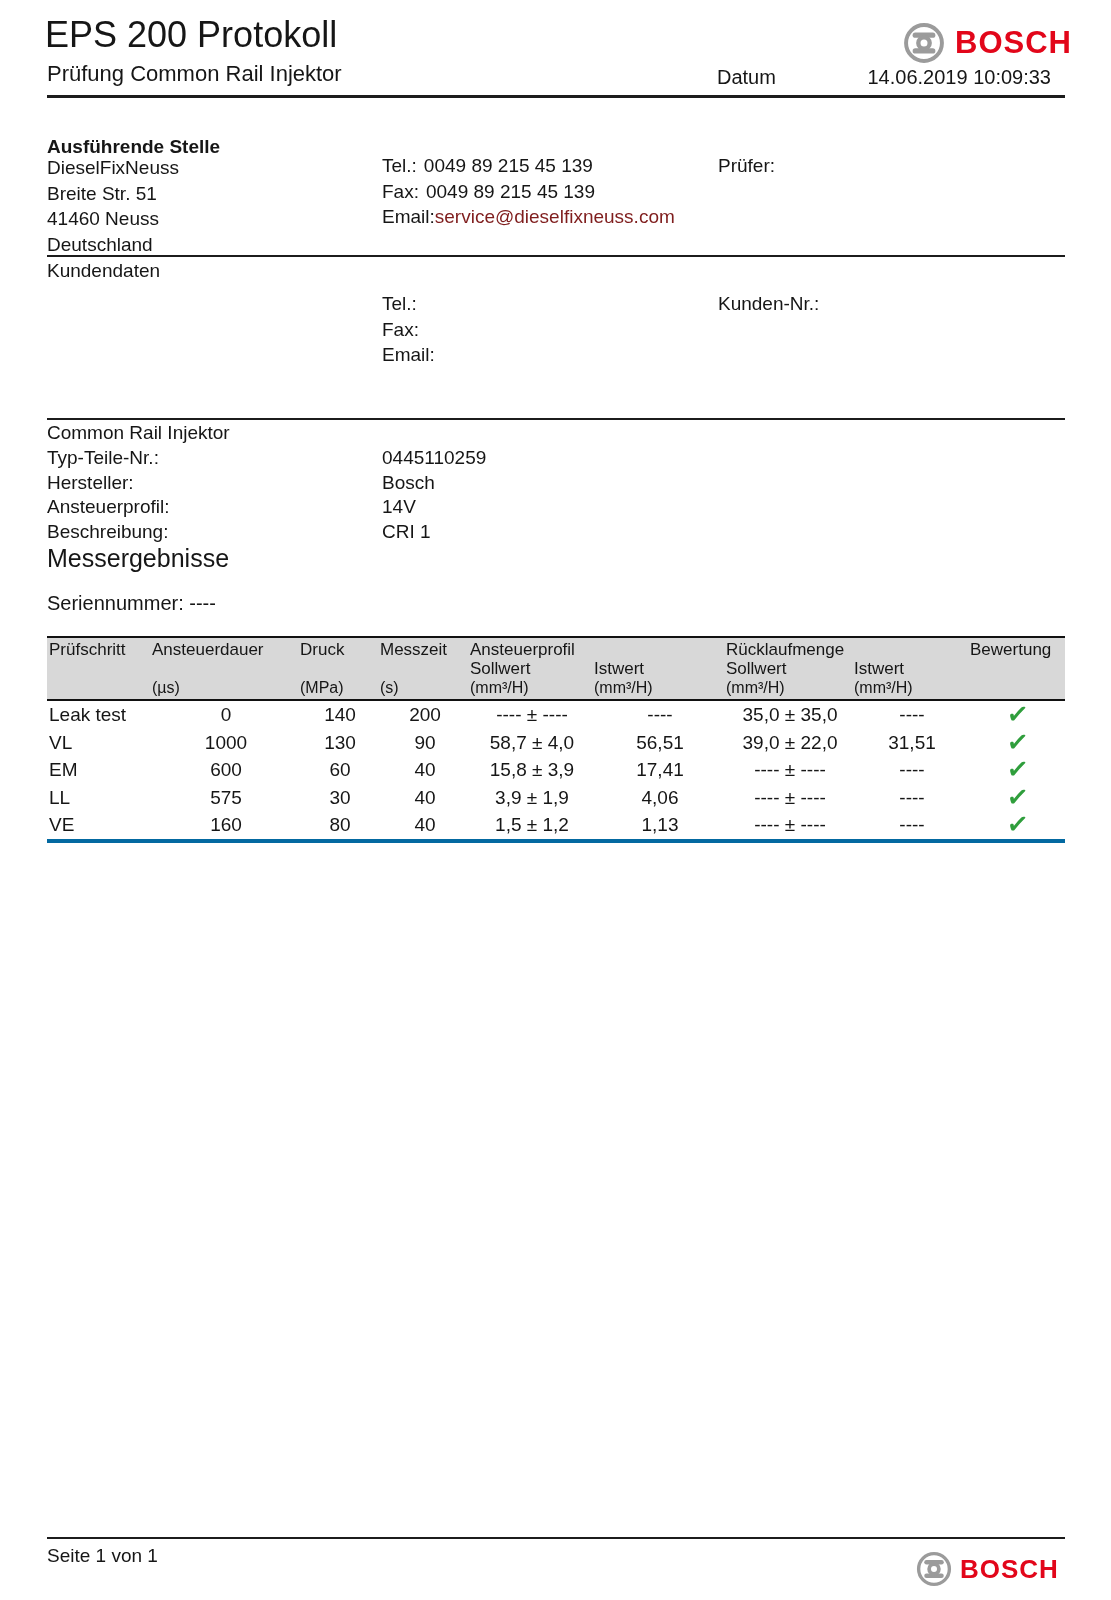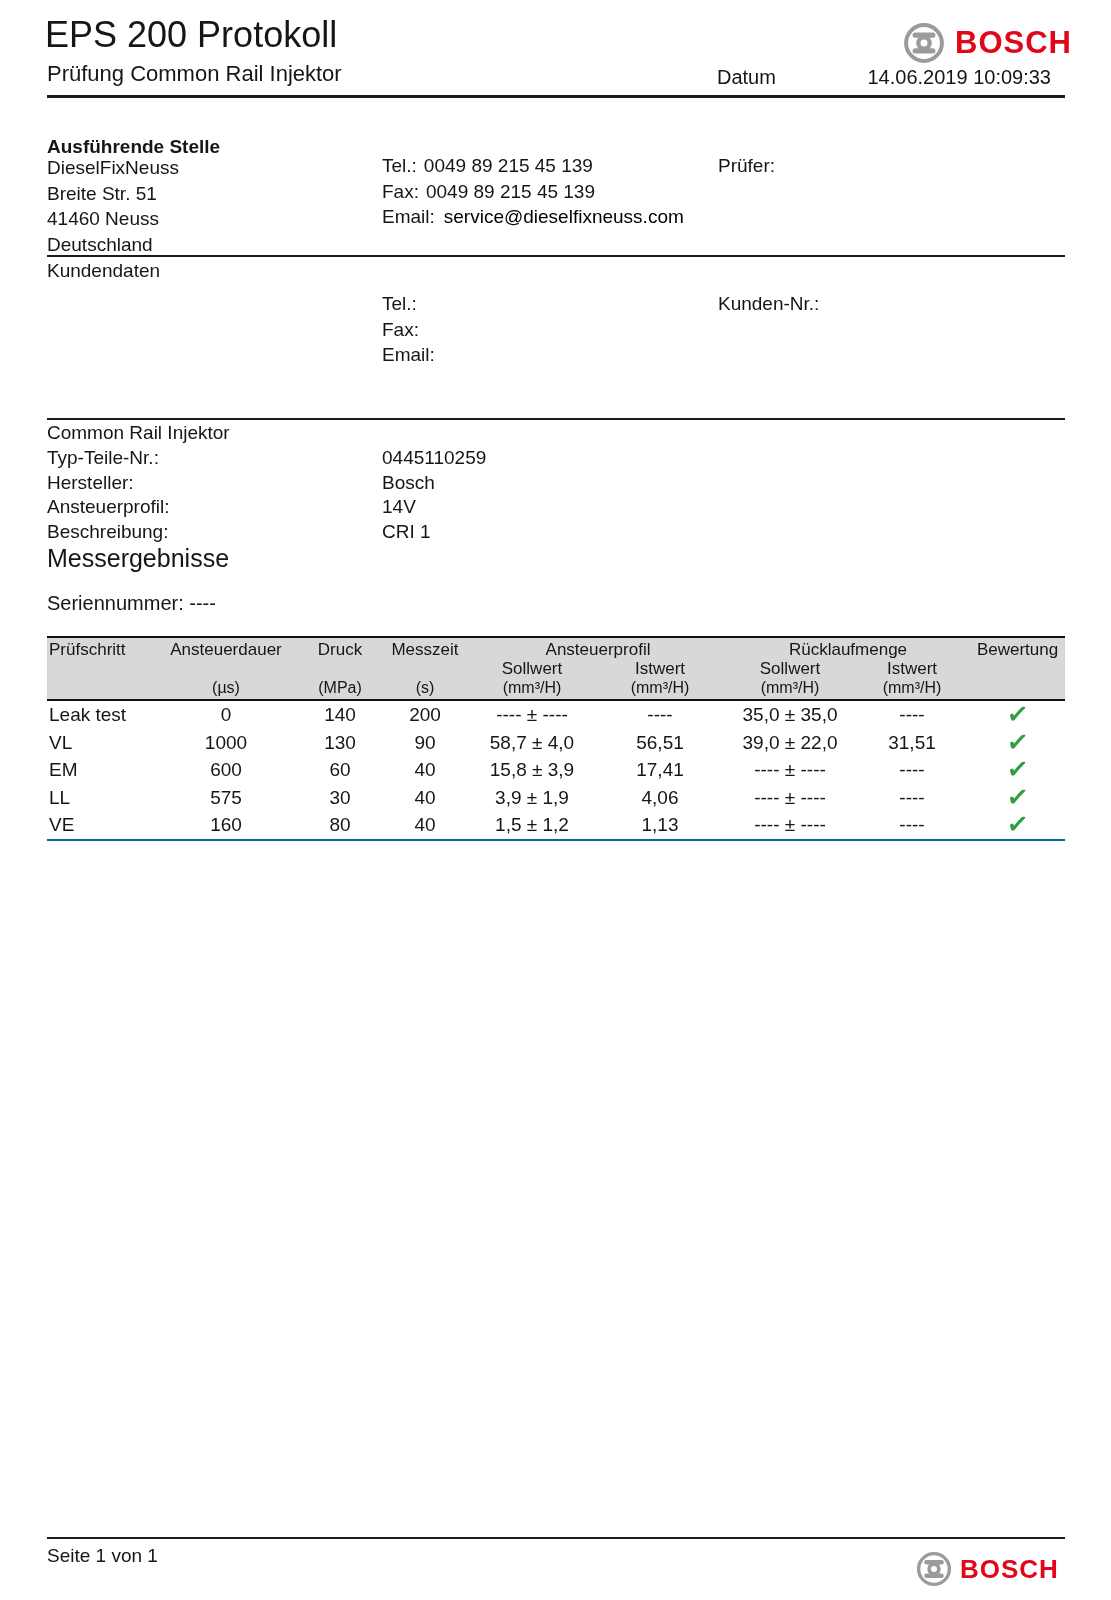--- a/index.html
+++ b/index.html
@@ -27,44 +27,44 @@
   .logo-bottom .bosch-word{font-size:26px;}
   .armature{display:inline-block;line-height:0;}
 
   .sec-heading{font-size:19px;}
   .bold{font-weight:bold;}
   .addr-block{left:47px;top:155px;font-size:19px;line-height:25.5px;}
   .contact-block{font-size:19px;line-height:25.5px;}
   .contact-provider{left:382px;top:153px;}
   .contact-customer{left:382px;top:291px;}
   .label-gap{margin-right:7px;}
-  .email-link{color:#000000;text-decoration:none;margin-left:9px;}
+  .email-link{color:#7f1d1d;text-decoration:none;}
 
   .kv-block{left:47px;top:446px;font-size:19px;line-height:24.5px;}
   .kv-label{display:inline-block;width:335px;}
 
   .results-heading{left:47px;top:544px;font-size:25px;}
   .serial-line{left:47px;top:592px;font-size:20px;}
 
   table.results{
     position:absolute;left:47px;top:636px;
     width:1018px;border-collapse:collapse;table-layout:fixed;
   }
   table.results th{
     background:#d8d8d8;font-weight:normal;font-size:17px;
-    padding:0;line-height:19px;text-align:center;vertical-align:bottom;
+    padding:0;line-height:19px;text-align:left;vertical-align:bottom;
   }
   table.results thead tr.h1 th{border-top:2px solid #111;padding-top:2px;}
   table.results thead tr.units th{border-bottom:2px solid #111;font-size:16px;padding-bottom:2px;}
   table.results th.left, table.results td.left{text-align:left;padding-left:2px;}
   table.results td{
     padding:0;font-size:19px;height:23.5px;line-height:23.5px;
     text-align:center;white-space:nowrap;
   }
-  table.results tbody tr:last-child td{border-bottom:2px solid #0369a1;}
+  table.results tbody tr:last-child td{border-bottom:4px solid #0369a1;}
   .check{
     color:#2f9e3c;font-size:26px;font-weight:bold;line-height:1;
     display:inline-block;transform:rotate(6deg);
   }
 
   .footer-hr{top:1537px;height:2px;}
   .seite{left:47px;top:1545px;font-size:19px;}
   .hr-header{top:95px;height:3px;}
   .hr2{top:255px;height:2px;}
   .hr3{top:418px;height:2px;}

